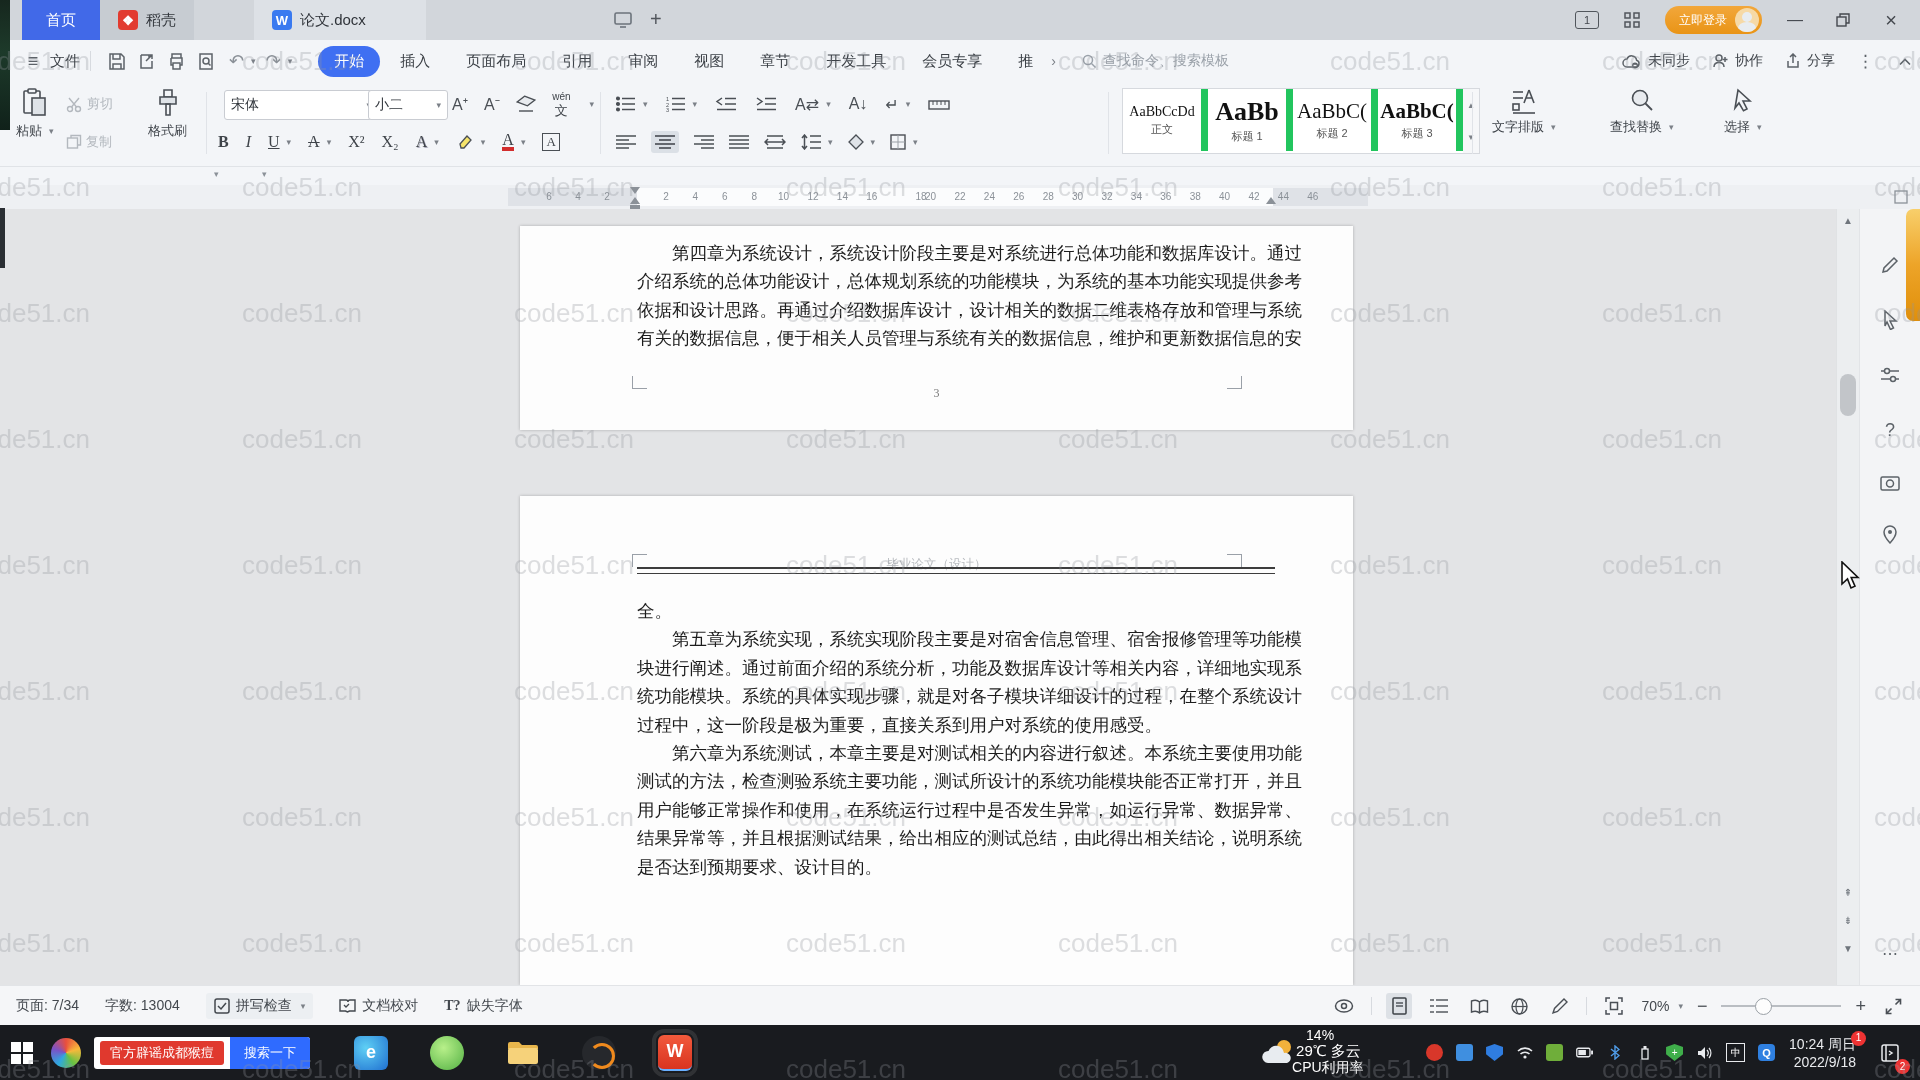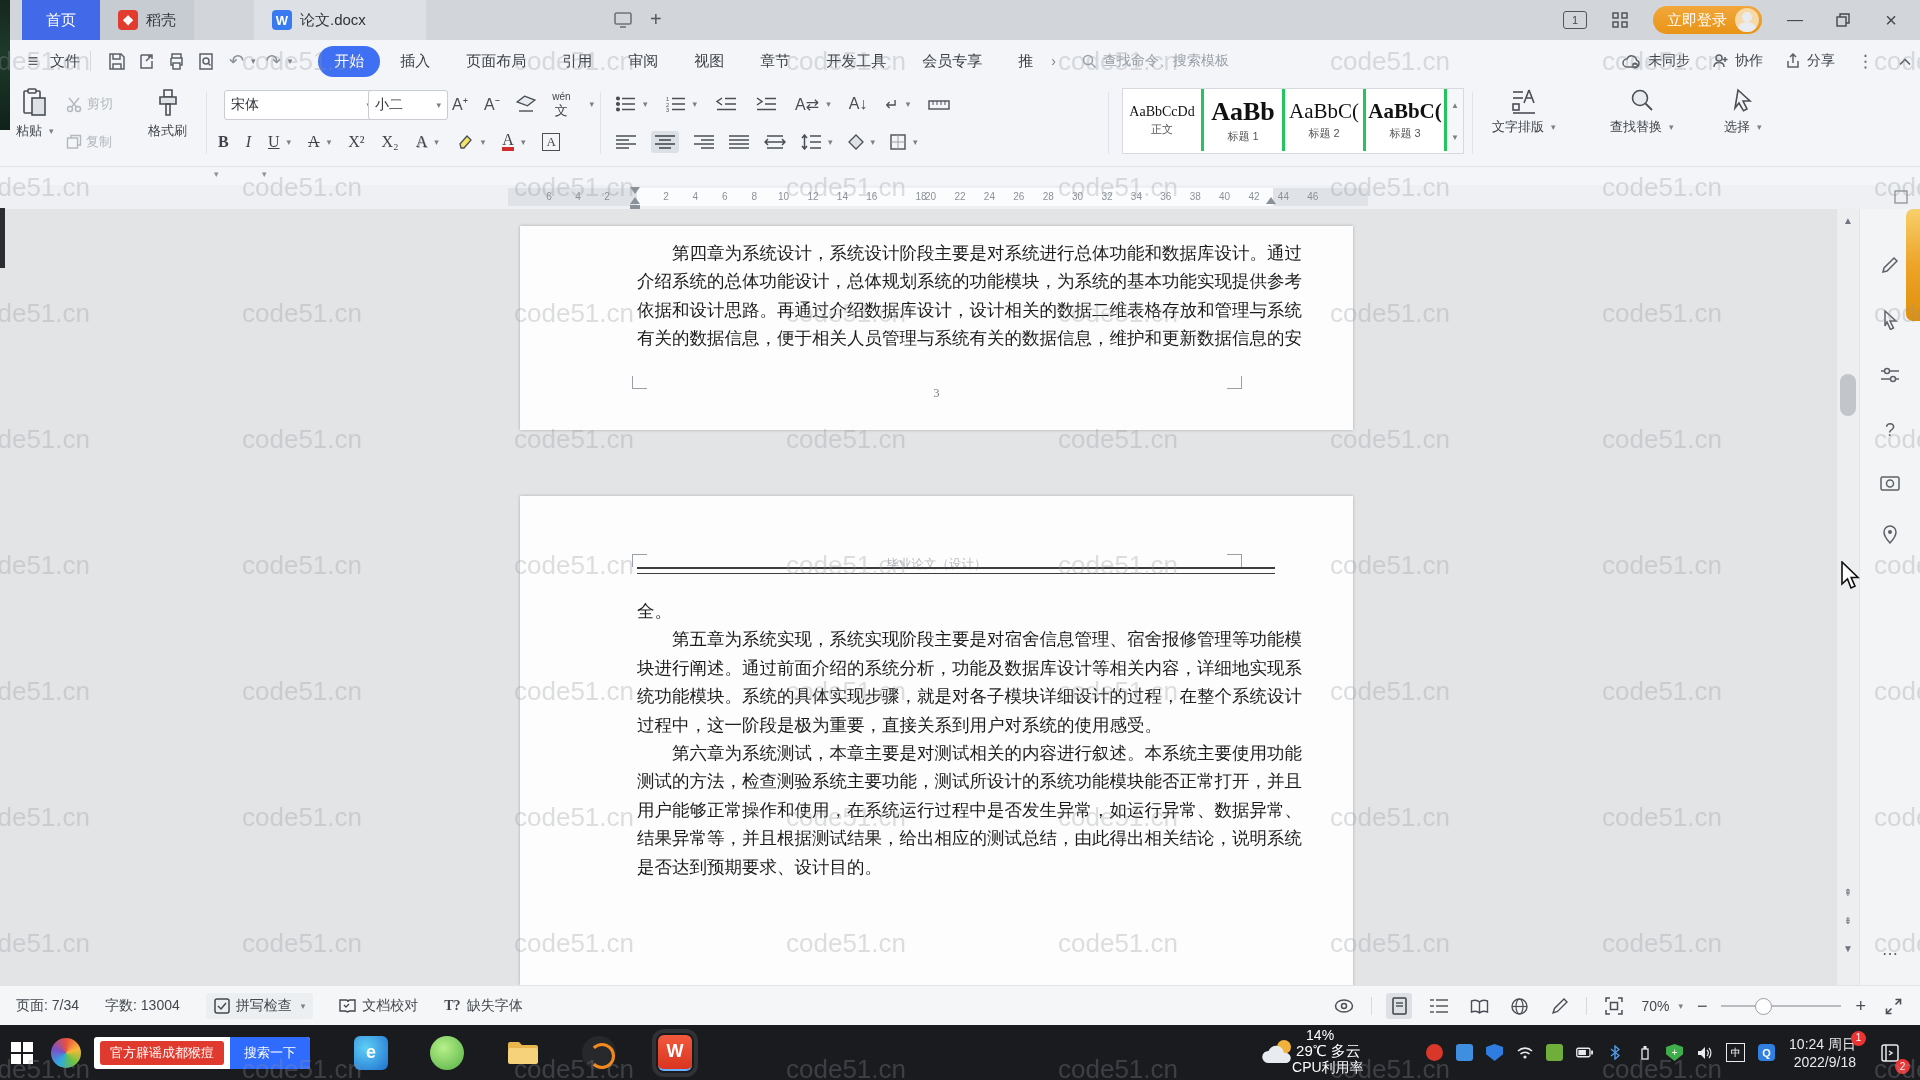--- a/index.html
+++ b/index.html
@@ -15,21 +15,21 @@
   #leftstrip2{position:absolute;left:0;top:208px;width:5px;height:60px;background:#2a2e33;z-index:40}
   .tab{height:40px;display:flex;align-items:center;padding:0 18px;font-size:15px;color:#30343a;position:relative}
   .tab.home{background:#4169e8;color:#fff;margin-left:22px;padding:0 24px}
   .tab.docer{background:#c7ccd2}
   .tab.doc{background:#dde1e6;margin-left:60px;padding-right:60px}
   .tabicon{width:20px;height:20px;border-radius:4px;margin-right:8px;display:flex;align-items:center;justify-content:center;color:#fff;font-size:13px;font-weight:bold}
   .docer-ic{background:#e23b30}
   .wps-ic{background:#3a7af0}
   #tb-right{position:absolute;right:0;top:0;height:40px;display:flex;align-items:center;gap:18px;padding-right:14px}
   .winbtn{width:30px;height:30px;display:flex;align-items:center;justify-content:center;color:#44484e;font-size:16px}
-  #login-pill{background:linear-gradient(#f2a73b,#e99416);border-radius:15px;height:28px;display:flex;align-items:center;color:#fff;font-size:15px;padding:0 3px 0 14px;gap:8px}
+  #login-pill{background:linear-gradient(#f2a73b,#e99416);border-radius:15px;height:28px;display:flex;align-items:center;color:#fff;font-size:12px;padding:0 3px 0 14px;gap:8px}
   #avatar{width:24px;height:24px;border-radius:50%;background:#f6d9a6;position:relative;overflow:hidden}
   #avatar:before{content:"";position:absolute;left:7px;top:4px;width:10px;height:10px;border-radius:50%;background:#e8ecf0}
   #avatar:after{content:"";position:absolute;left:3px;top:14px;width:18px;height:12px;border-radius:50%;background:#e8ecf0}
 
   
   #menubar{position:absolute;top:40px;left:0;width:1920px;height:42px;background:#f3f5f8;display:flex;align-items:center;border-bottom:1px solid #e3e6ea}
   .mdiv{width:1px;height:20px;background:#d7dadf;margin:0 10px}
   .qicon{width:30px;height:26px;display:flex;align-items:center;justify-content:center;color:#5c6268}
   .mtab{padding:6px 16px;font-size:15px;color:#3c4147;border-radius:16px;margin:0 2px;white-space:nowrap}
   .mtab.active{background:#3f6ff2;color:#fff}
@@ -42,21 +42,21 @@
   .rdiv{position:absolute;top:10px;width:1px;height:62px;background:#e0e3e8}
   .bigbtn{position:absolute;top:6px;display:flex;flex-direction:column;align-items:center;font-size:13px;color:#3f444a;gap:4px}
   .sbtn{display:flex;align-items:center;gap:4px;font-size:13px;color:#3f444a}
   .sbtn.dis{color:#b3b8be}
   .combo{background:#fff;border:1px solid #c9ccd2;border-radius:3px;height:26px;display:flex;align-items:center;padding:0 6px;font-size:14px;color:#2f343a;justify-content:space-between}
   .glyph{font-size:16px;color:#4a4f55}
   .row1{position:absolute;top:8px;height:28px;display:flex;align-items:center;gap:14px}
   .row2{position:absolute;top:46px;height:28px;display:flex;align-items:center;gap:14px}
   .fmt{font-size:16px;color:#3f444a;font-family:"Liberation Serif",serif}
   .active-box{background:#dbe0e6;border-radius:3px;padding:3px 4px}
-  .stylecell{width:78px;height:62px;background:#fff;border-right:3px solid #22c55e;display:flex;flex-direction:column;align-items:center;justify-content:center;gap:2px}
+  .stylecell{width:78px;height:62px;background:#fff;border-right:7px solid #22c55e;display:flex;flex-direction:column;align-items:center;justify-content:center;gap:2px}
   .stylecell .sample{font-family:"Liberation Serif",serif;color:#111;white-space:nowrap}
   .stylecell .slabel{font-size:11px;color:#555}
   #stylebox{position:absolute;left:1122px;top:6px;display:flex;border:1px solid #d6d9de;background:#fff;height:64px}
   #style-arrows{width:16px;display:flex;flex-direction:column;align-items:center;justify-content:space-around;background:#f6f7f9;color:#7b8087;font-size:8px}
 
   
   #strip{position:absolute;top:167px;left:0;width:1920px;height:18px;background:#f3f5f8}
   #ruler{position:absolute;top:185px;left:0;width:1920px;height:24px;background:#eef0f3}
   #ruler-band{position:absolute;left:508px;top:3px;width:860px;height:18px;background:#dfe2e7}
   #ruler-white{position:absolute;left:637px;top:3px;width:636px;height:18px;background:#fbfcfd}

